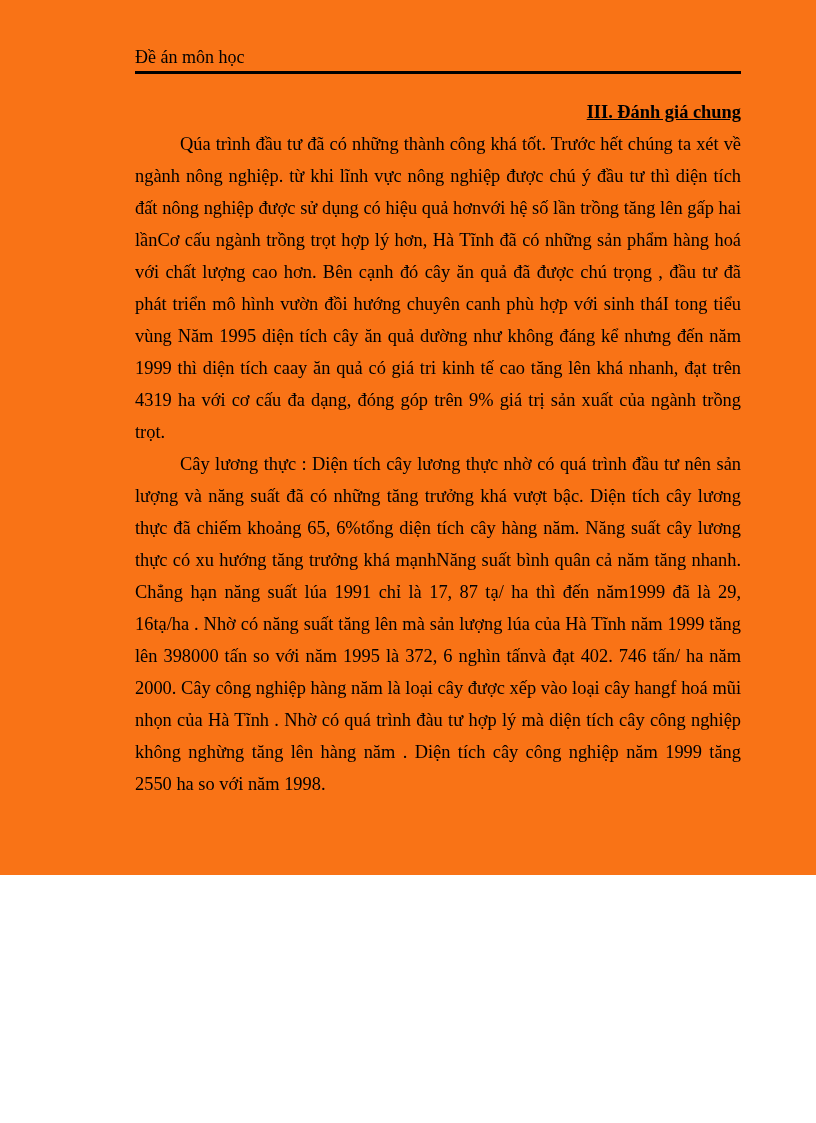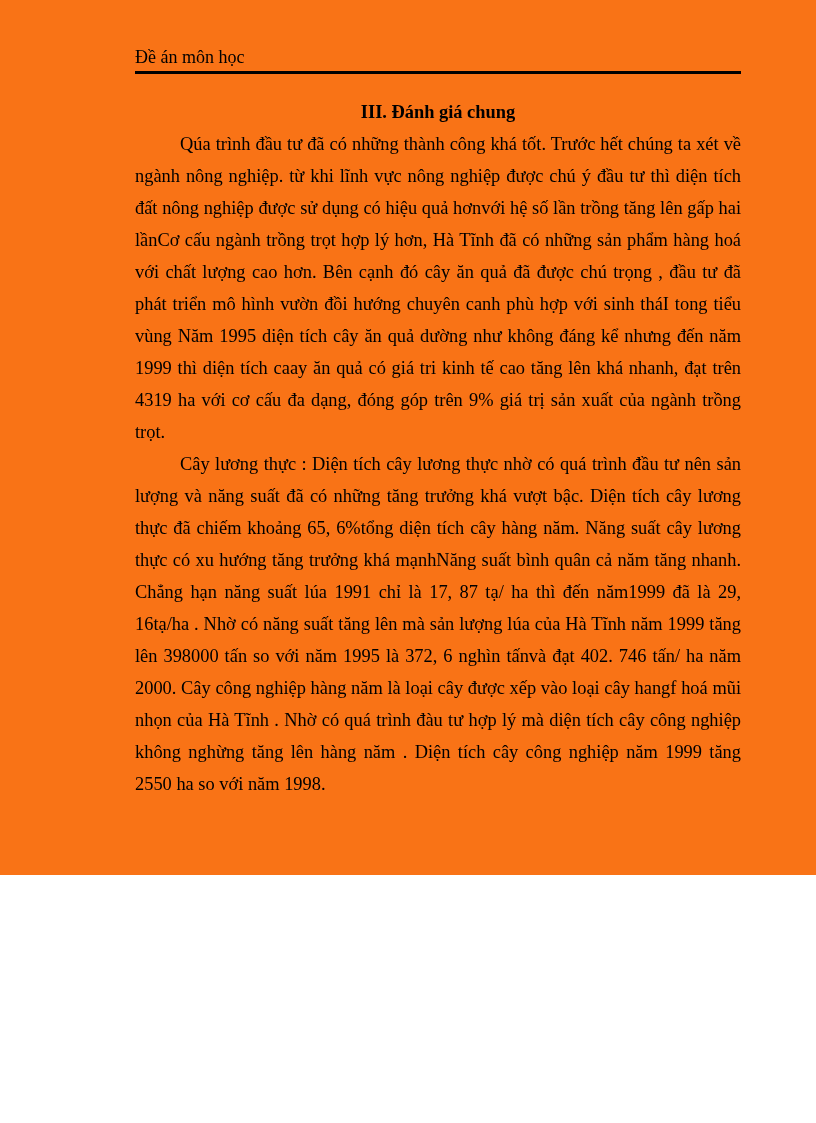--- a/index.html
+++ b/index.html
@@ -35,21 +35,22 @@
     line-height: 32px;
     text-align: justify;
   }
   .doc-body p {
     margin: 0;
     text-indent: 45px;
   }
   .section-heading {
     font-weight: bold;
     text-indent: 0 !important;
-    text-align: center;
+    text-align: right;
+    text-decoration: underline;
   }
   .subsection-heading {
     font-weight: bold;
     font-style: italic;
   }
   .page-footer {
     position: absolute;
     top: 1034px;
     left: 135px;
     width: 606px;

